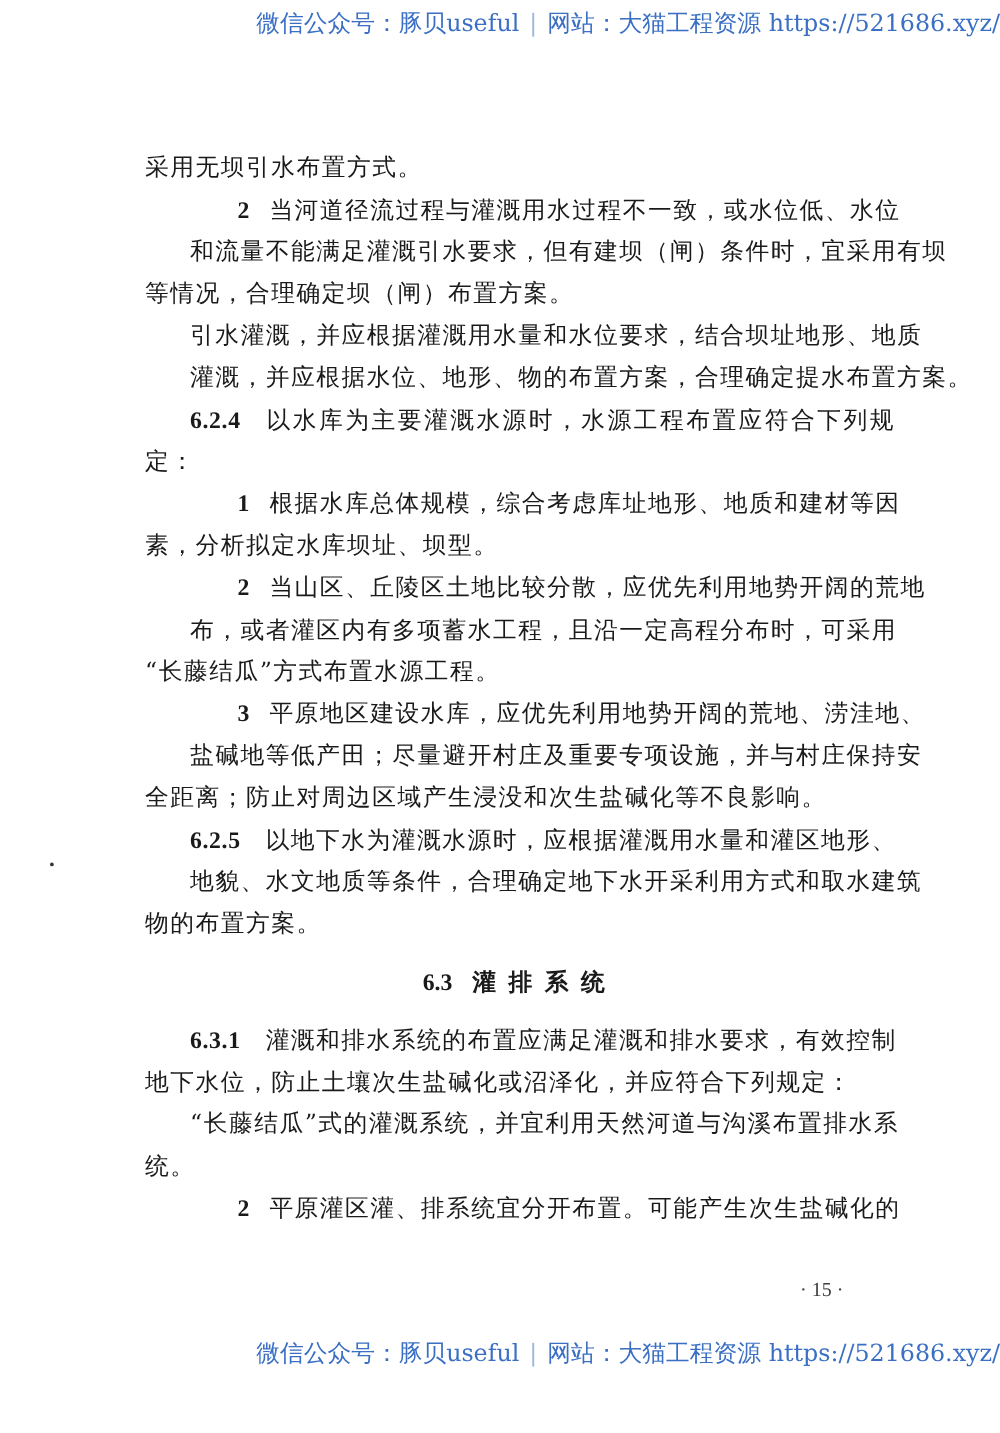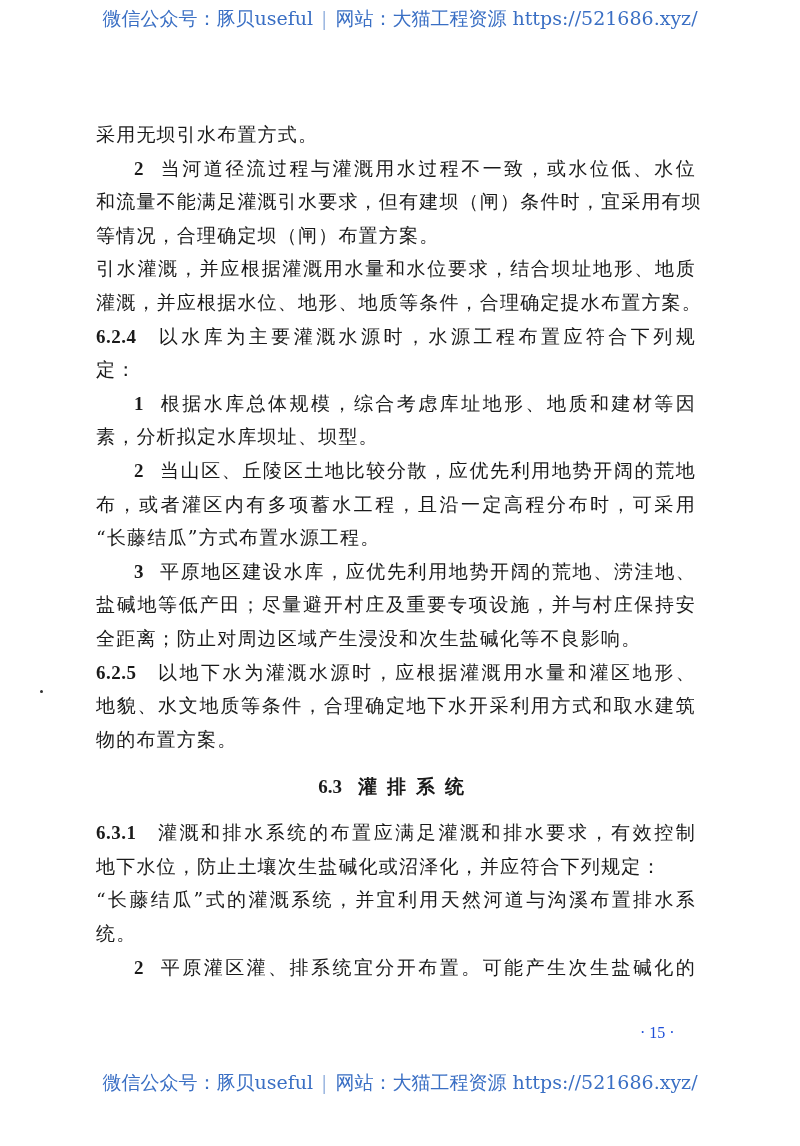--- a/index.html
+++ b/index.html
@@ -12,51 +12,52 @@
       height: 1146px;
       position: relative;
       overflow: hidden;
       font-family: "DejaVu Serif", "Liberation Serif", serif;
       color: #1a1a1a;
     }
     .watermark {
       position: absolute;
       left: 0;
       width: 800px;
-      text-align: center;
+      text-align: right;
       font-family: "DejaVu Serif", "Liberation Serif", serif;
       font-size: 19px;
       color: #3a6fc4;
       letter-spacing: 0px;
       white-space: nowrap;
     }
     .watermark .sep {
       color: #9bb6e0;
       margin: 0 8px;
     }
     .watermark.top { top: 6px; }
     .watermark.bottom { top: 1070px; }
 
     .page {
       position: absolute;
-      left: 96px;
+      left: 116px;
       top: 118px;
       width: 600px;
     }
     .line {
       position: relative;
       height: 33.6px;
       line-height: 33.6px;
       font-size: 19px;
       white-space: nowrap;
       letter-spacing: 1.2px;
     }
     .line.justify {
       text-align: justify;
       text-align-last: justify;
+      margin-left: 36px;
     }
     .indent { padding-left: 38px; }
     .num {
       font-weight: bold;
       font-family: "Liberation Serif", "DejaVu Serif", serif;
       margin-right: 16px;
       letter-spacing: 0;
     }
     .clause {
       font-weight: bold;
@@ -79,21 +80,21 @@
     }
     .section-title .sec-name {
       letter-spacing: 10px;
     }
     .page-number {
       position: absolute;
       left: 640px;
       top: 1024px;
       font-family: "Liberation Serif", "DejaVu Serif", serif;
       font-size: 16px;
-      color: #1d4ed8;
+      color: #404040;
       white-space: nowrap;
     }
     .speck {
       position: absolute;
       left: 40px;
       top: 690px;
       width: 3px;
       height: 3px;
       background: #333;
       border-radius: 50%;
@@ -107,21 +108,21 @@
 </div>
 
 <div class="page">
   <div class="line">采用无坝引水布置方式。</div>
 
   <div class="line indent justify"><span class="num">2</span><span>当河道径流过程与灌溉用水过程不一致，或水位低、水位</span></div>
   <div class="line justify">和流量不能满足灌溉引水要求，但有建坝（闸）条件时，宜采用有坝</div>
   <div class="line">等情况，合理确定坝（闸）布置方案。</div>
   <div class="line justify">引水灌溉，并应根据灌溉用水量和水位要求，结合坝址地形、地质</div>
 
-  <div class="line justify">灌溉，并应根据水位、地形、地质等条件，合理确定提水布置方案。</div>
+  <div class="line justify">灌溉，并应根据水位、地形、物的布置方案，合理确定提水布置方案。</div>
 
   <div class="line justify"><span class="clause">6.2.4</span><span>以水库为主要灌溉水源时，水源工程布置应符合下列规</span></div>
   <div class="line">定：</div>
 
   <div class="line indent justify"><span class="num">1</span><span>根据水库总体规模，综合考虑库址地形、地质和建材等因</span></div>
   <div class="line">素，分析拟定水库坝址、坝型。</div>
 
   <div class="line indent justify"><span class="num">2</span><span>当山区、丘陵区土地比较分散，应优先利用地势开阔的荒地</span></div>
   <div class="line justify">布，或者灌区内有多项蓄水工程，且沿一定高程分布时，可采用</div>
   <div class="line">“长藤结瓜”方式布置水源工程。</div>

